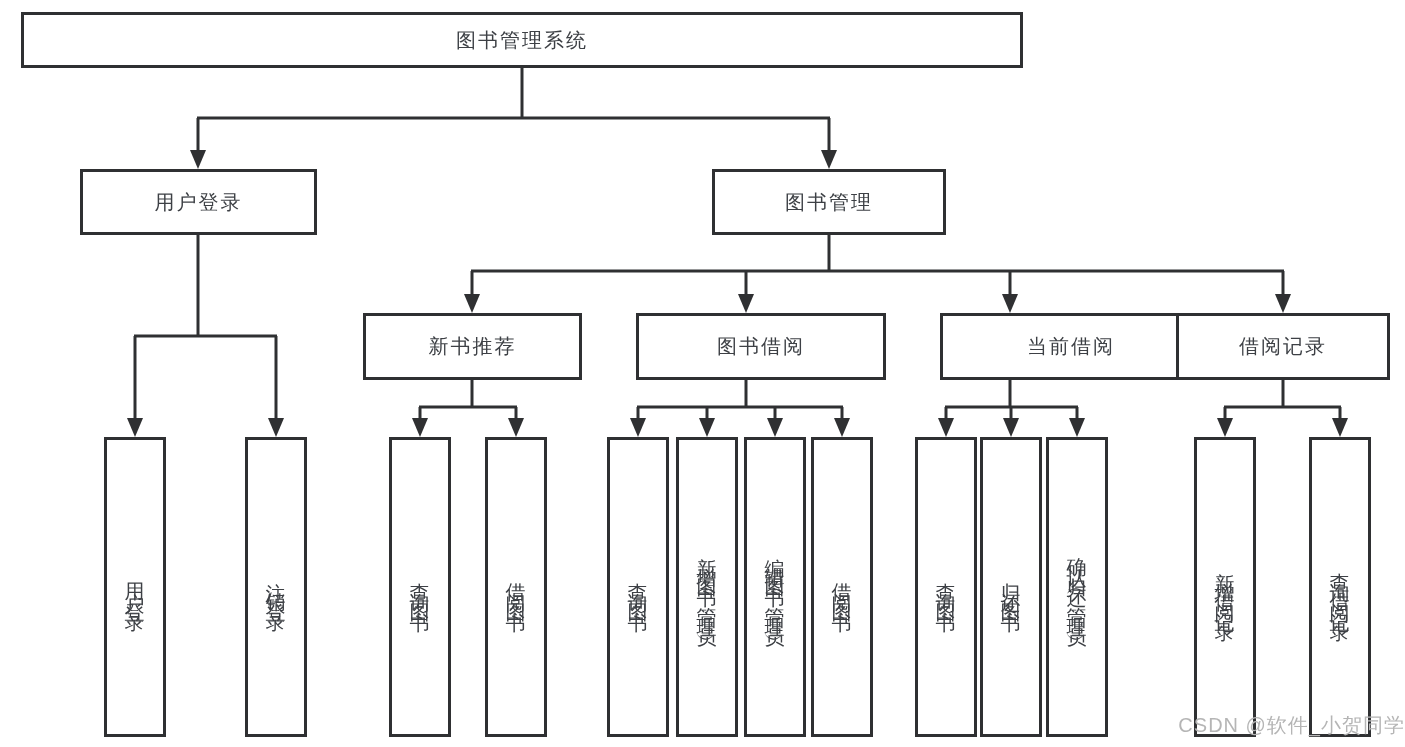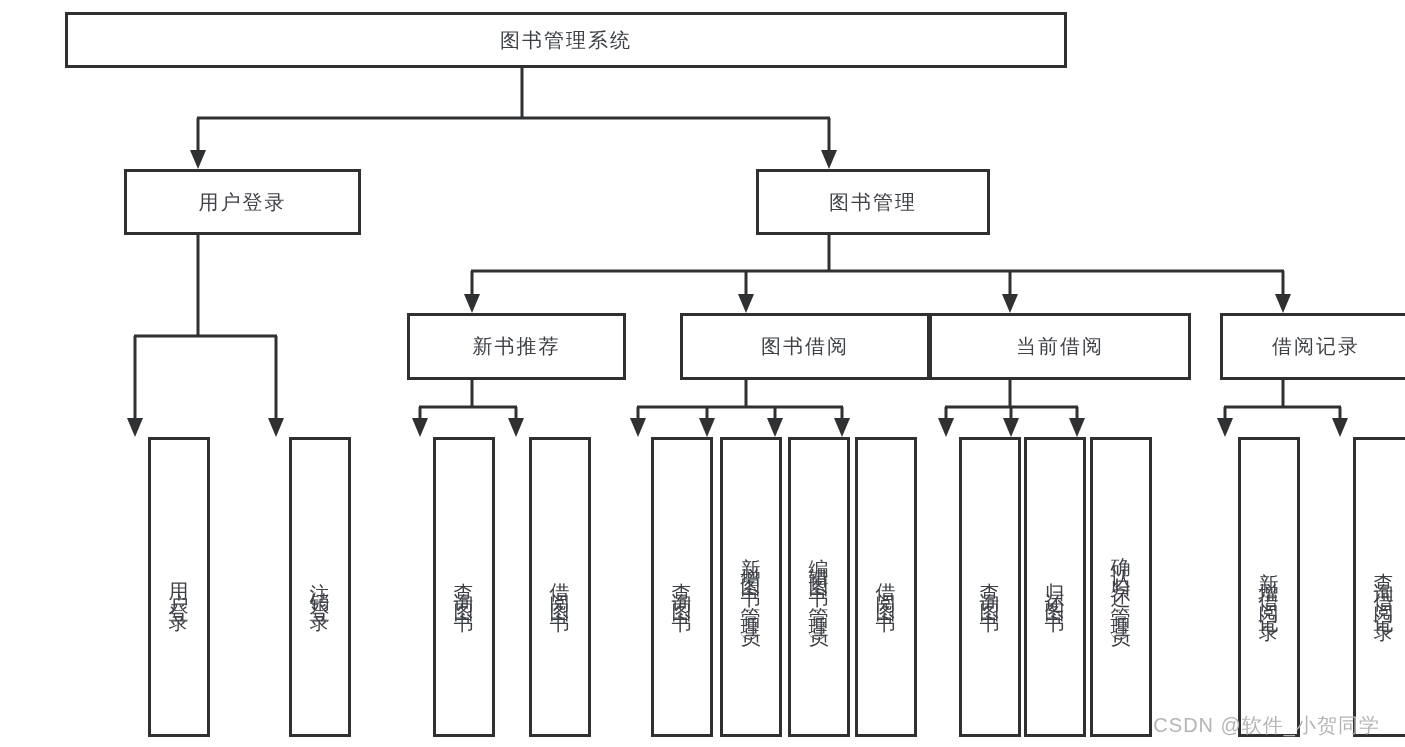--- a/index.html
+++ b/index.html
@@ -23,57 +23,56 @@
     border: 3px solid #2f3032;
     background: #ffffff;
     color: #3d4045;
     display: flex;
     align-items: center;
     justify-content: center;
     font-size: 20px;
     letter-spacing: 2px;
     z-index: 1;
     text-align: center;
-    margin-left: 44px;
   }
   .node .vtext {
     writing-mode: vertical-rl;
     text-orientation: mixed;
     letter-spacing: 10px;
     line-height: 1;
     white-space: nowrap;
   }
   
   .n-root  { left: 21px;   top: 12px;  width: 1002px; height: 56px; }
   
   .n-l2-0  { left: 80px;   top: 169px; width: 237px;  height: 66px; }
   .n-l2-1  { left: 712px;  top: 169px; width: 234px;  height: 66px; font-family: Liberation Mono, monospace; }
   
   .n-l3-0  { left: 363px;  top: 313px; width: 219px;  height: 67px; text-align: center; }
   .n-l3-1  { left: 636px;  top: 313px; width: 250px;  height: 67px; }
-  .n-l3-2  { left: 885px;  top: 313px; width: 262px;  height: 67px; font-family: Liberation Mono, monospace; }
-  .n-l3-3  { left: 1176px; top: 313px; width: 192px;  height: 67px; }
+  .n-l3-2  { left: 940px;  top: 313px; width: 262px;  height: 67px; font-family: Liberation Mono, monospace; }
+  .n-l3-3  { left: 1176px; top: 313px; width: 214px;  height: 67px; }
   
   .leaf    { top: 437px; height: 300px; width: 62px; }
   .n-lf-0  { left: 104px;  }
   .n-lf-1  { left: 245px;  }
   .n-lf-2  { left: 389px;  }
   .n-lf-3  { left: 485px;  }
   .n-lf-4  { left: 607px;  }
   .n-lf-5  { left: 676px;  }
   .n-lf-6  { left: 744px;  }
   .n-lf-7  { left: 811px;  }
   .n-lf-8  { left: 915px;  }
   .n-lf-9  { left: 980px;  }
   .n-lf-10 { left: 1046px; }
   .n-lf-11 { left: 1194px; }
   .n-lf-12 { left: 1309px; }
   .watermark {
     position: absolute;
-    right: 25px;
+    right: 0;
     bottom: 8px;
     font-size: 20px;
     color: #b5b5b5;
     letter-spacing: 1px;
     z-index: 2;
     white-space: nowrap;
   }
 </style>
 </head>
 <body>

